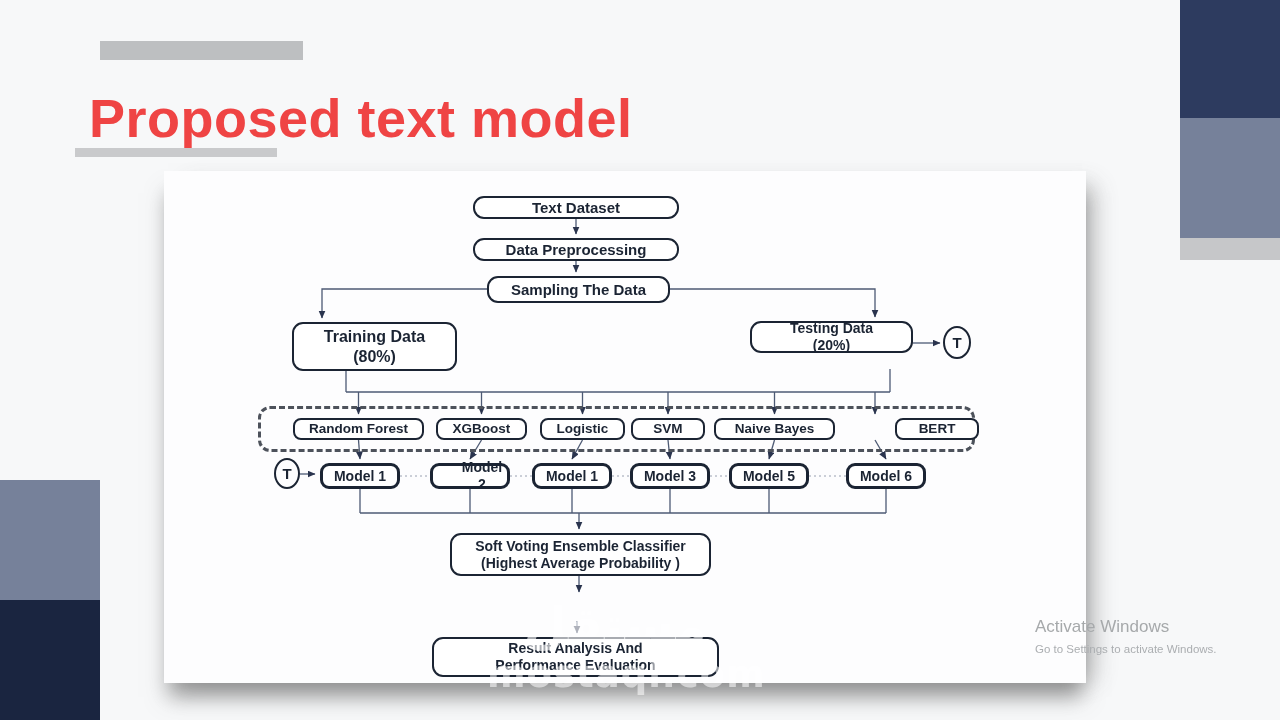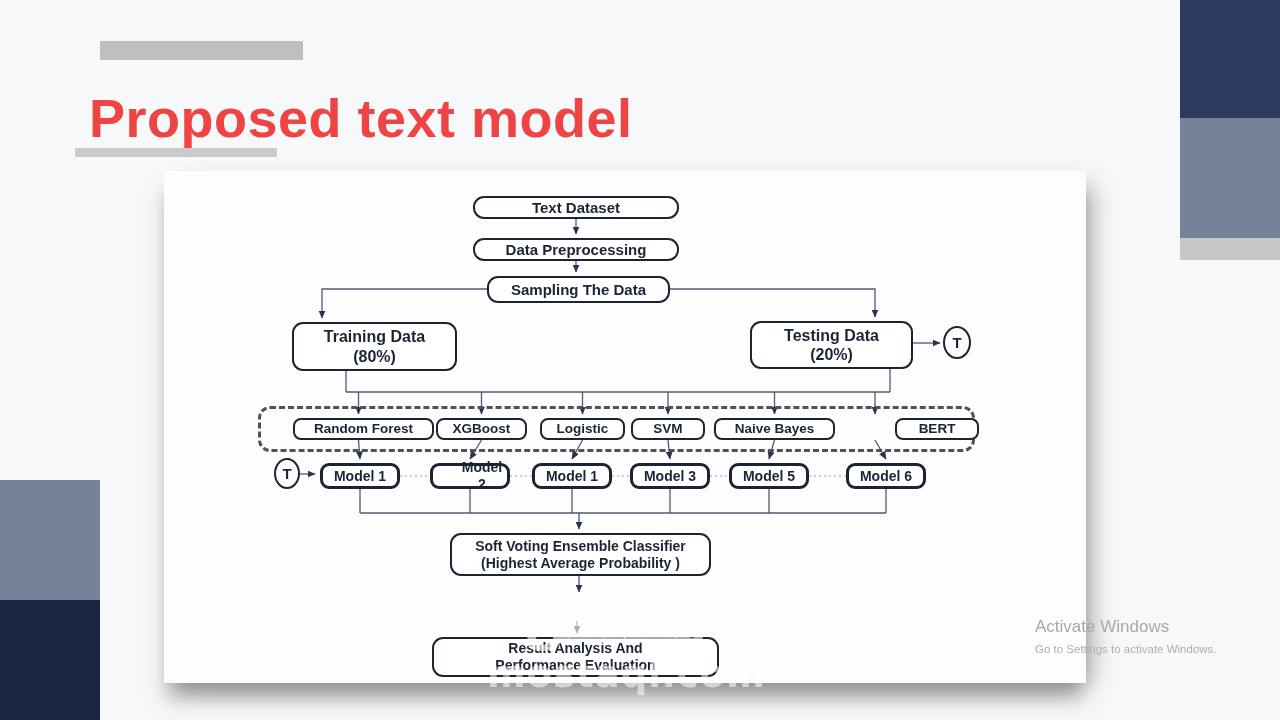--- a/index.html
+++ b/index.html
@@ -146,31 +146,31 @@
     <span>Data Preprocessing</span>
   </div>
   <div class="node rect" style="left:323px;top:105px;width:183px;height:27px;font-size:15px;">
     <span>Sampling The Data</span>
   </div>
 
   <div class="node rect" style="left:128px;top:151px;width:165px;height:49px;font-size:16px;">
     <span>Training Data</span>
     <span>(80%)</span>
   </div>
-  <div class="node rect" style="left:586px;top:150px;width:163px;height:48px;font-size:16px;">
+  <div class="node rect" style="left:586px;top:150px;width:163px;height:32px;font-size:14px;">
     <span>Testing Data</span>
     <span>(20%)</span>
   </div>
   <div class="tcircle" style="left:779px;top:155px;width:28px;height:33px;">
     <span>T</span>
   </div>
 
   <div class="dashed-wrap" style="left:94px;top:235px;width:717px;height:46px;"></div>
 
-  <div class="node round" style="left:129px;top:247px;width:141px;height:22px;font-size:13.5px;">
+  <div class="node round" style="left:129px;top:247px;width:131px;height:22px;font-size:13.5px;">
     <span>Random Forest</span>
   </div>
   <div class="node round" style="left:272px;top:247px;width:91px;height:22px;font-size:13.5px;">
     <span>XGBoost</span>
   </div>
   <div class="node round" style="left:376px;top:247px;width:85px;height:22px;font-size:13.5px;">
     <span>Logistic</span>
   </div>
   <div class="node round" style="left:467px;top:247px;width:74px;height:22px;font-size:13.5px;">
     <span>SVM</span>

